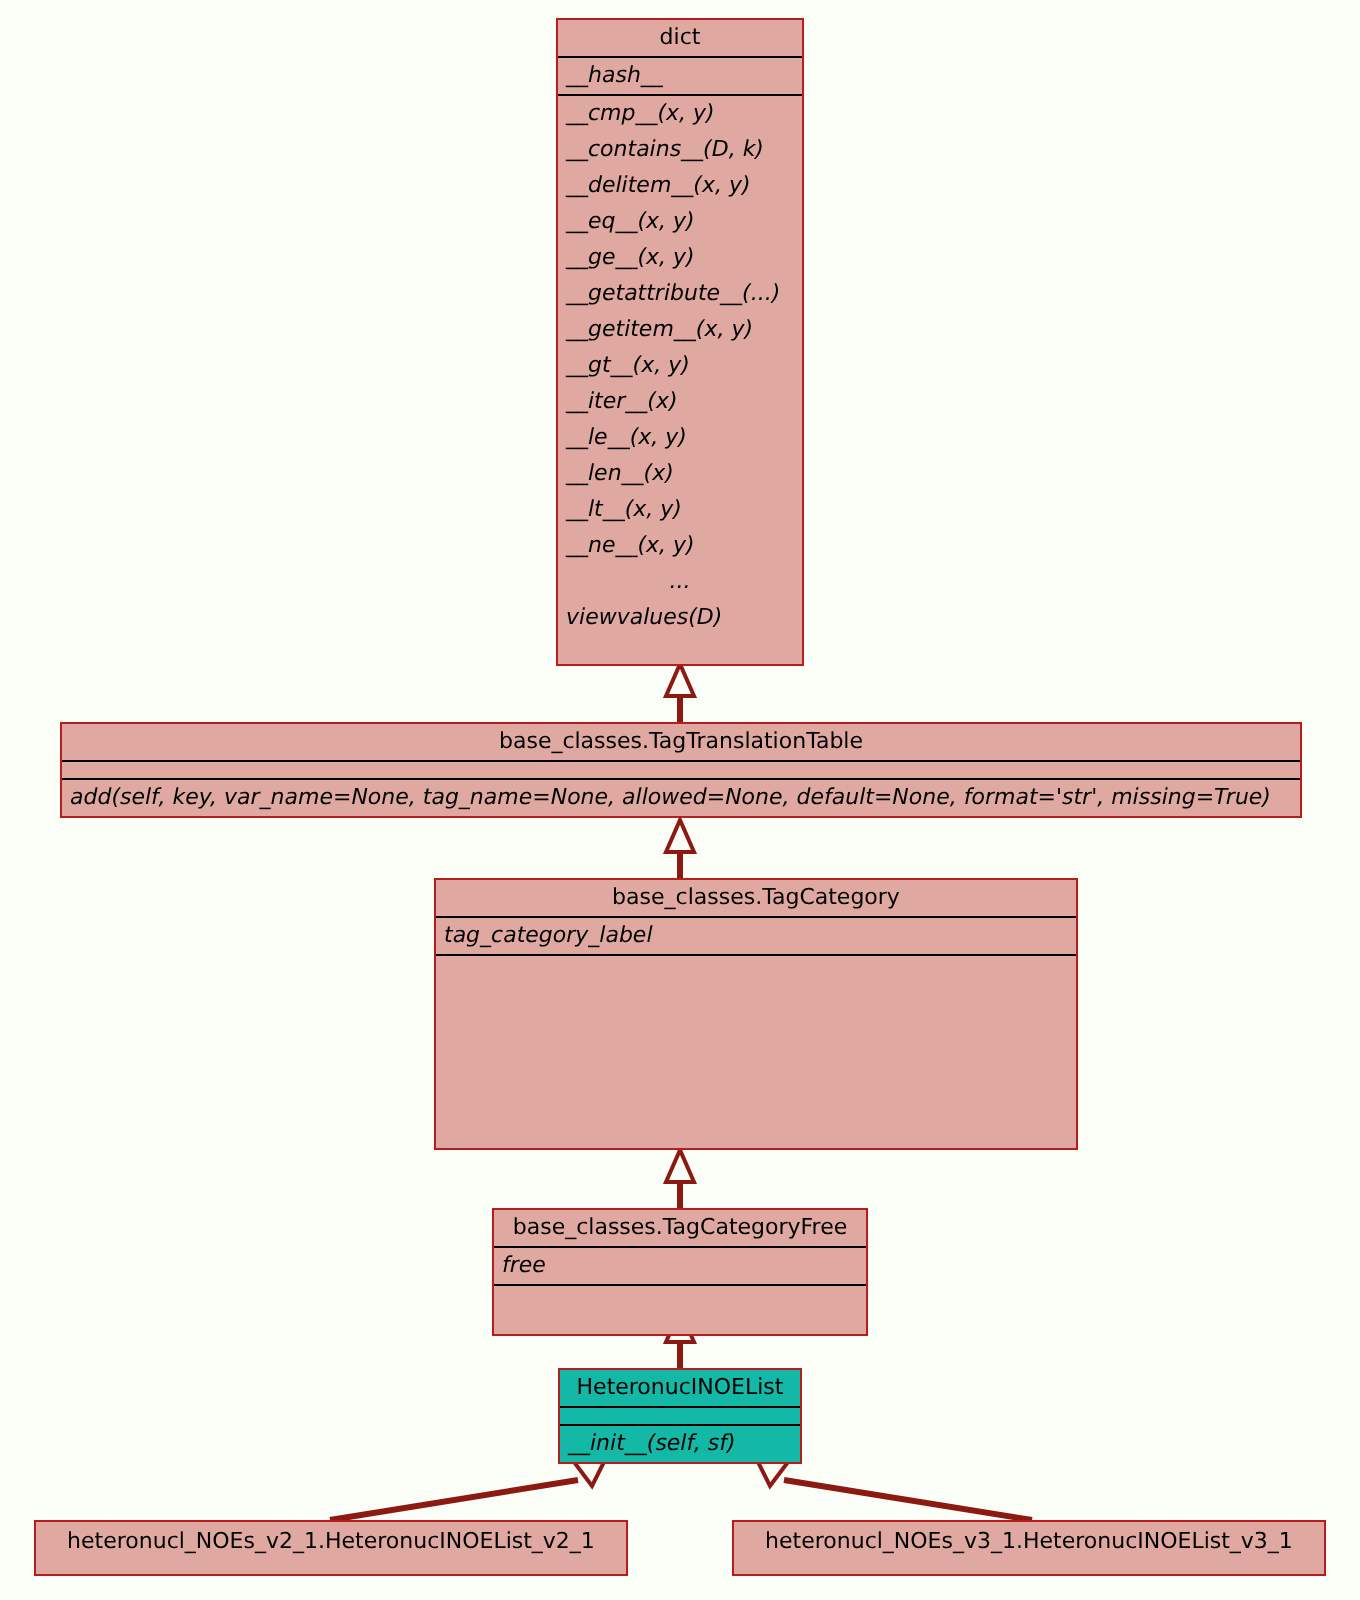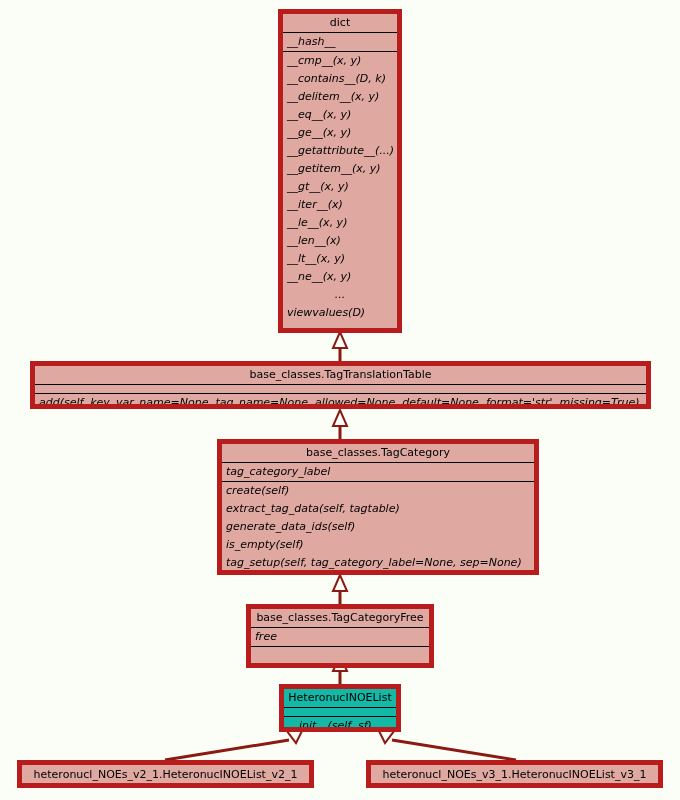--- a/index.html
+++ b/index.html
@@ -28,21 +28,21 @@
     left: 0;
     top: 0;
     width: 680px;
     height: 800px;
     pointer-events: none;
   }
 
   .uml-box {
     position: absolute;
     box-sizing: border-box;
-    border: 5px solid #b91c1c;
+    border: 1px solid #b91c1c;
     background: #dfa8a0;
     font-size: 11px;
     color: #000000;
     overflow: hidden;
   }
   .uml-box.light {
     background: #14b8a6;
   }
 
   .section {
@@ -143,27 +143,20 @@
     </div>
   </div>
 
   <div class="uml-box" style="left:179px; top:439px; width:322px; height:136px;margin-left:38px;">
     <div class="section">
       <div class="title">base_classes.TagCategory</div>
     </div>
     <div class="section">
       <div class="row">tag_category_label</div>
     </div>
-    <div class="section last">
-      <div class="row">create(self)</div>
-      <div class="row">extract_tag_data(self, tagtable)</div>
-      <div class="row">generate_data_ids(self)</div>
-      <div class="row">is_empty(self)</div>
-      <div class="row">tag_setup(self, tag_category_label=None, sep=None)</div>
-    </div>
   </div>
 
   <div class="uml-box" style="left:246px; top:604px; width:188px; height:64px;">
     <div class="section">
       <div class="title">base_classes.TagCategoryFree</div>
     </div>
     <div class="section">
       <div class="row">free</div>
     </div>
     <div class="section last empty-band"></div>

